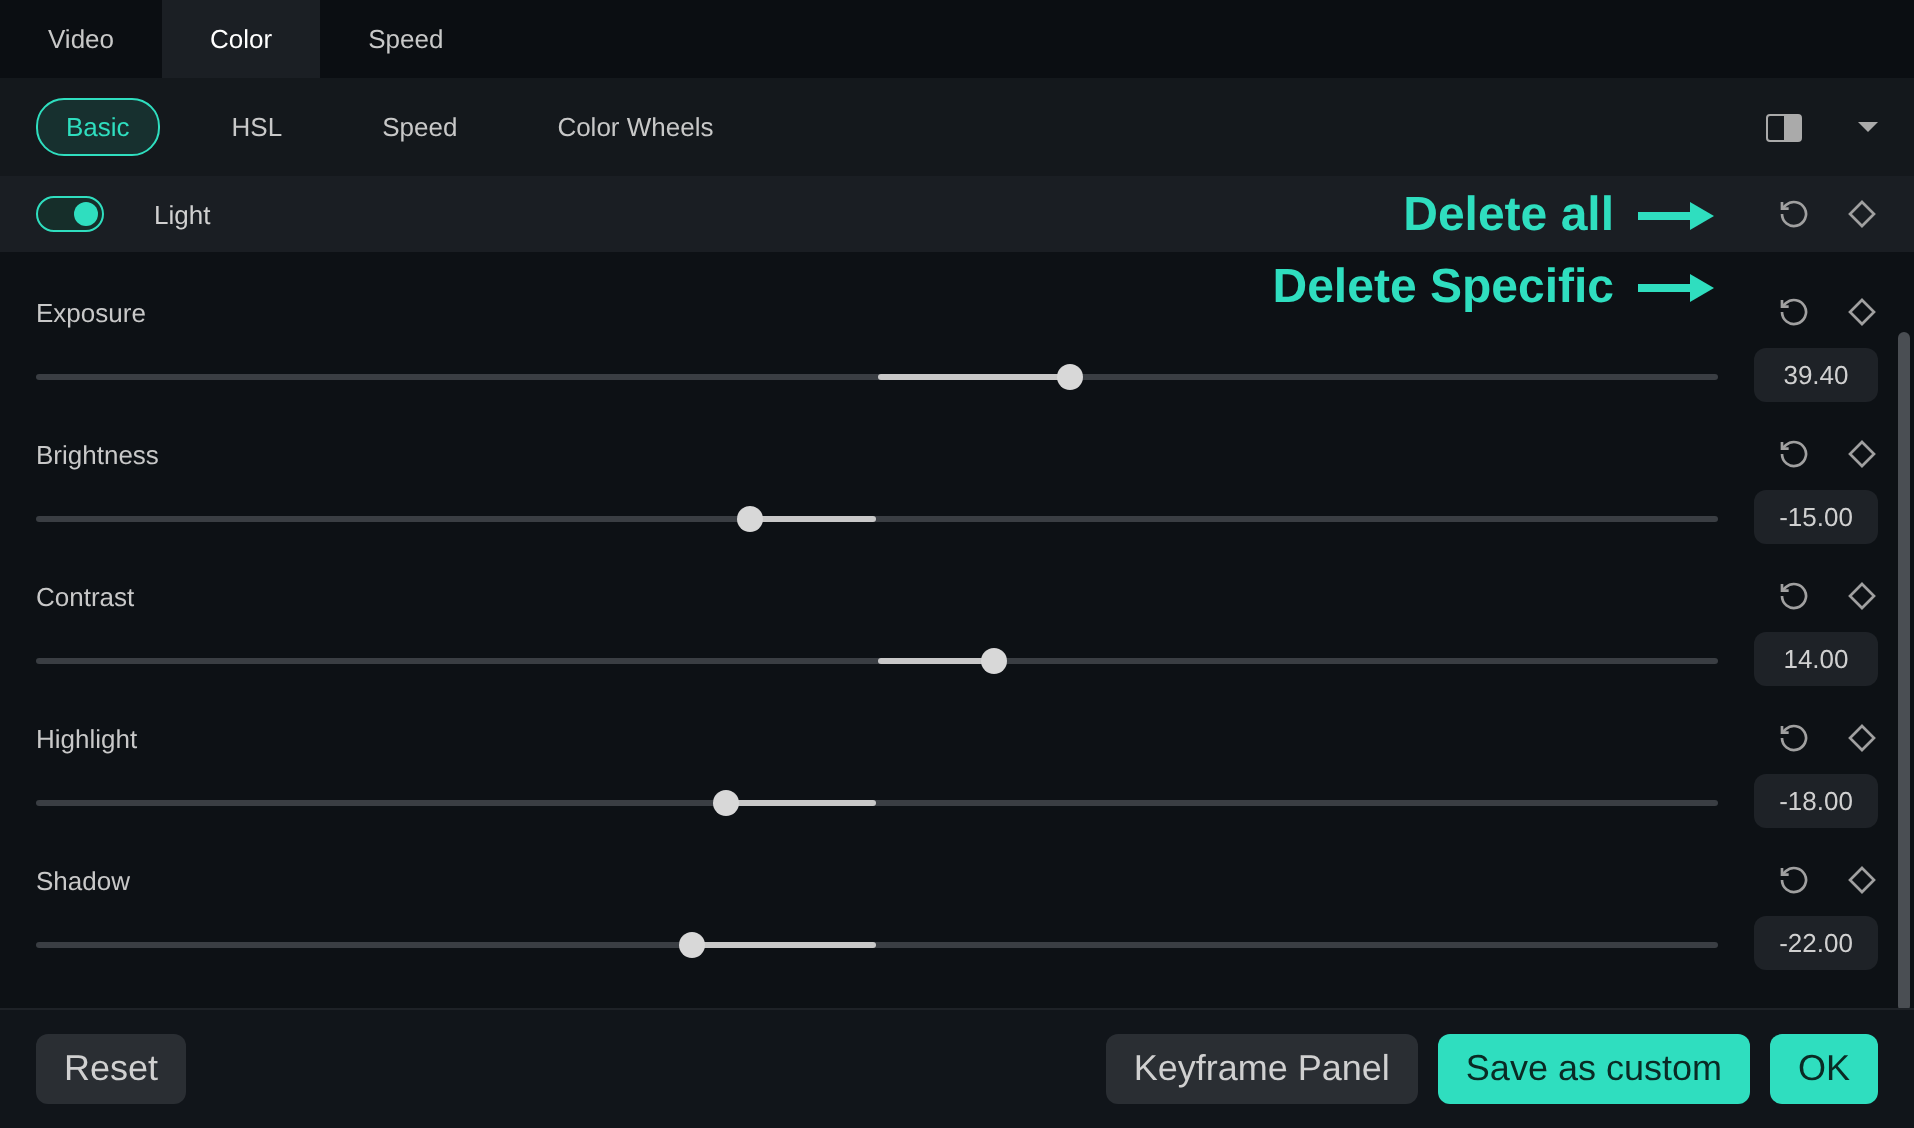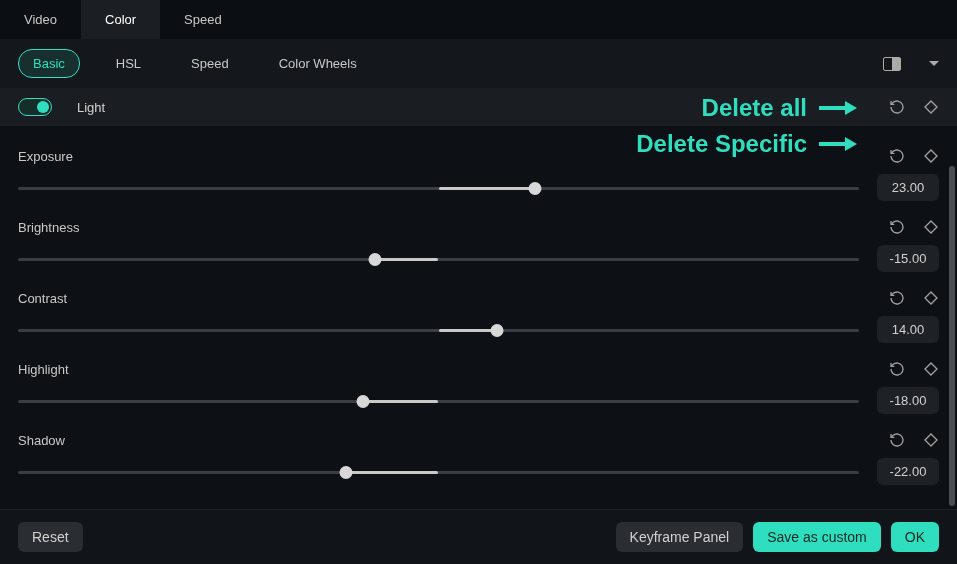--- a/index.html
+++ b/index.html
@@ -207,21 +207,21 @@
   gap: 10px;
   background: #11151a;
   border-top: 1px solid #1e2227;
 }
 .footer-spacer { flex: 1; }
 .btn {
   padding: 7px 14px;
   border-radius: 6px;
   border: none;
   cursor: pointer;
-  font-size: 14px;
+  font-size: 18px;
 }
 .btn-dim { background: #2a2e33; color: #d0d0d0; }
 .btn-teal { background: #2fdebf; color: #0a2a24; font-weight: 500; }
 .annot-specific-wrap {
   position: relative;
   height: 0;
 }
 </style>
 </head>
 <body>
@@ -290,21 +290,21 @@
               </svg>
             </span>
           </div>
         </div>
         <div class="param-body">
           <div class="slider">
             <div class="slider-track"></div>
             <div class="slider-fill" style="left:50%; width:11.5%"></div>
             <div class="slider-thumb" style="left:61.5%"></div>
           </div>
-          <div class="value-box">23.00</div>
+          <div class="value-box">39.40</div>
         </div>
       </div>
       <div class="param">
         <div class="param-head">
           <span class="param-label">Brightness</span>
           <div class="param-icons">
             <span class="icon-reset">
               <svg viewBox="0 0 24 24" fill="none" stroke="currentColor" stroke-width="2">
                 <path d="M3 12a9 9 0 1 0 3-6.7L3 8"></path>
                 <path d="M3 3v5h5"></path>

